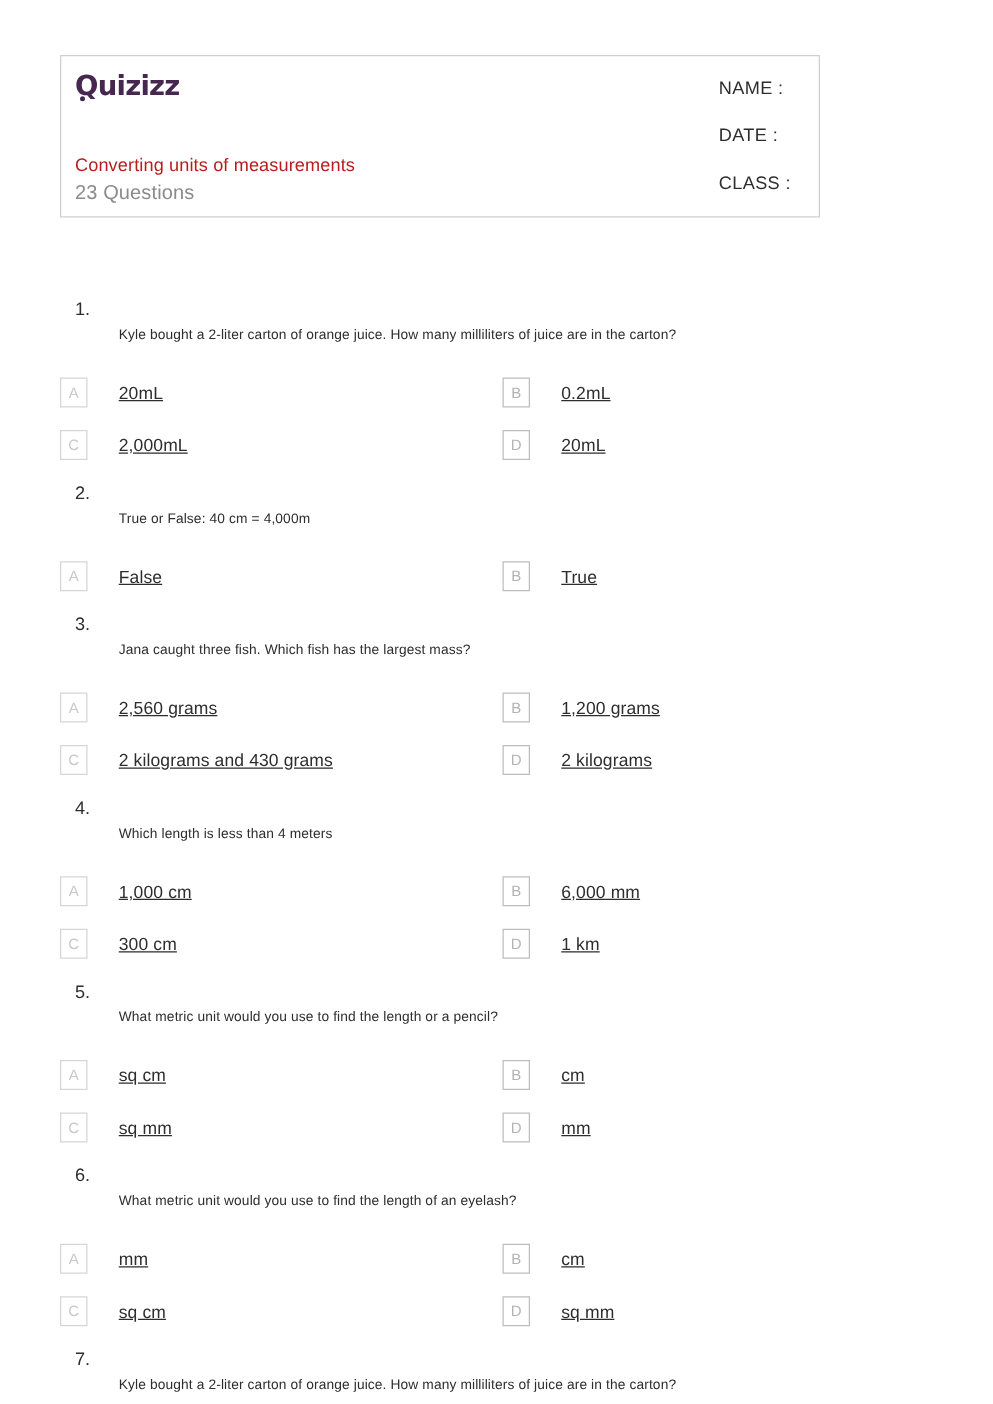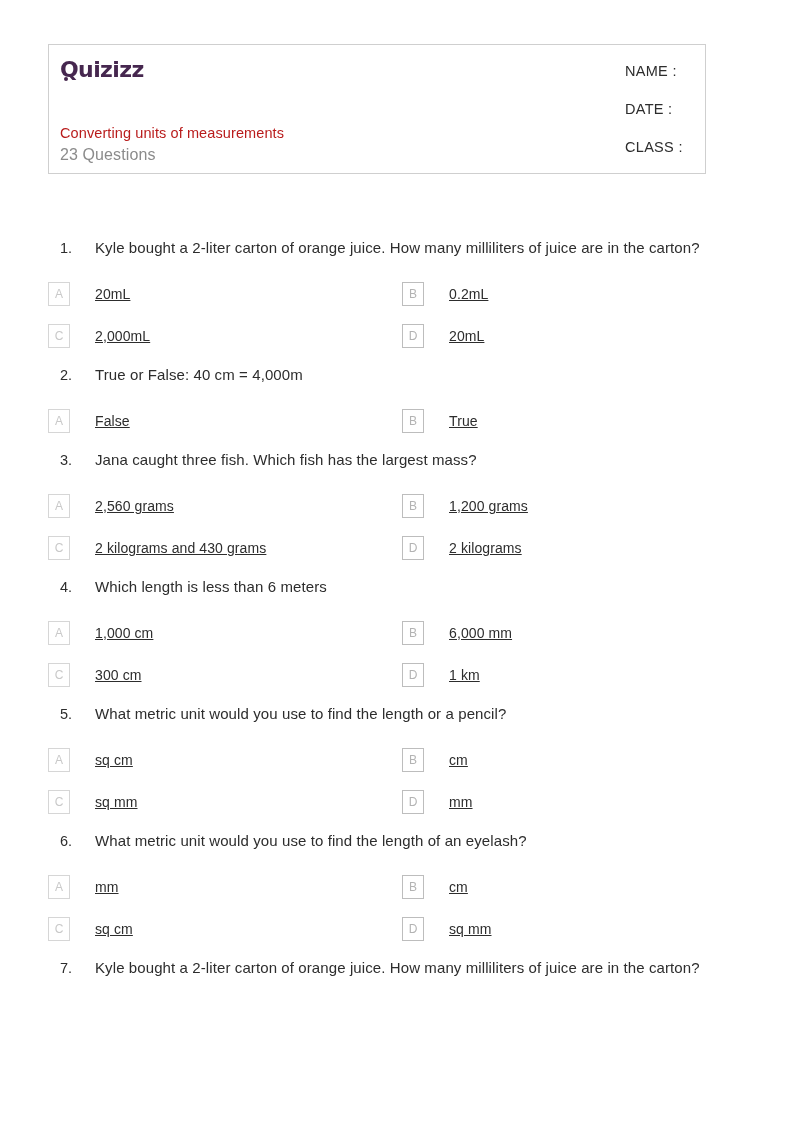--- a/index.html
+++ b/index.html
@@ -14,21 +14,21 @@
     color: #2f2f2f;
     overflow: hidden;
     position: relative;
   }
 
   
   .header-card {
     position: absolute;
     left: 48px;
     top: 44px;
-    width: 658px;
+    width: 608px;
     height: 130px;
     border: 1px solid #cfcfcf;
     box-sizing: border-box;
     background: #fff;
     display: flex;
     gap: 12px;
   }
   .header-left {
     width: 360px;
     box-sizing: border-box;
@@ -120,25 +120,26 @@
     flex: 0 0 47px;
     text-align: right;
     padding-right: 23px;
     box-sizing: border-box;
     font-size: 14.5px;
     color: #2d2d2d;
     line-height: 24px;
   }
   .q-text {
     flex: 1;
-    font-size: 15px;
+    font-size: 11px;
     color: #2d2d2d;
     line-height: 24px;
     max-width: 605px;
     letter-spacing: 0.1px;
+    margin-top: 20px;
   }
   .options {
     margin-top: 13px;
     display: flex;
     flex-wrap: wrap;
   }
   .option {
     width: 50%;
     box-sizing: border-box;
     display: flex;
@@ -263,21 +264,21 @@
         <div class="option col-b">
           <div class="opt-box dark">D</div>
           <div class="opt-text">2 kilograms</div>
         </div>
       </div>
       <div class="q-spacer"></div>
     </div>
     <div class="question-block">
       <div class="q-row">
         <div class="q-num">4.</div>
-        <div class="q-text">Which length is less than 6 meters</div>
+        <div class="q-text">Which length is less than 4 meters</div>
       </div>
       <div class="options">
         <div class="option col-a">
           <div class="opt-box">A</div>
           <div class="opt-text">1,000 cm</div>
         </div>
         <div class="option col-b">
           <div class="opt-box dark">B</div>
           <div class="opt-text">6,000 mm</div>
         </div>

